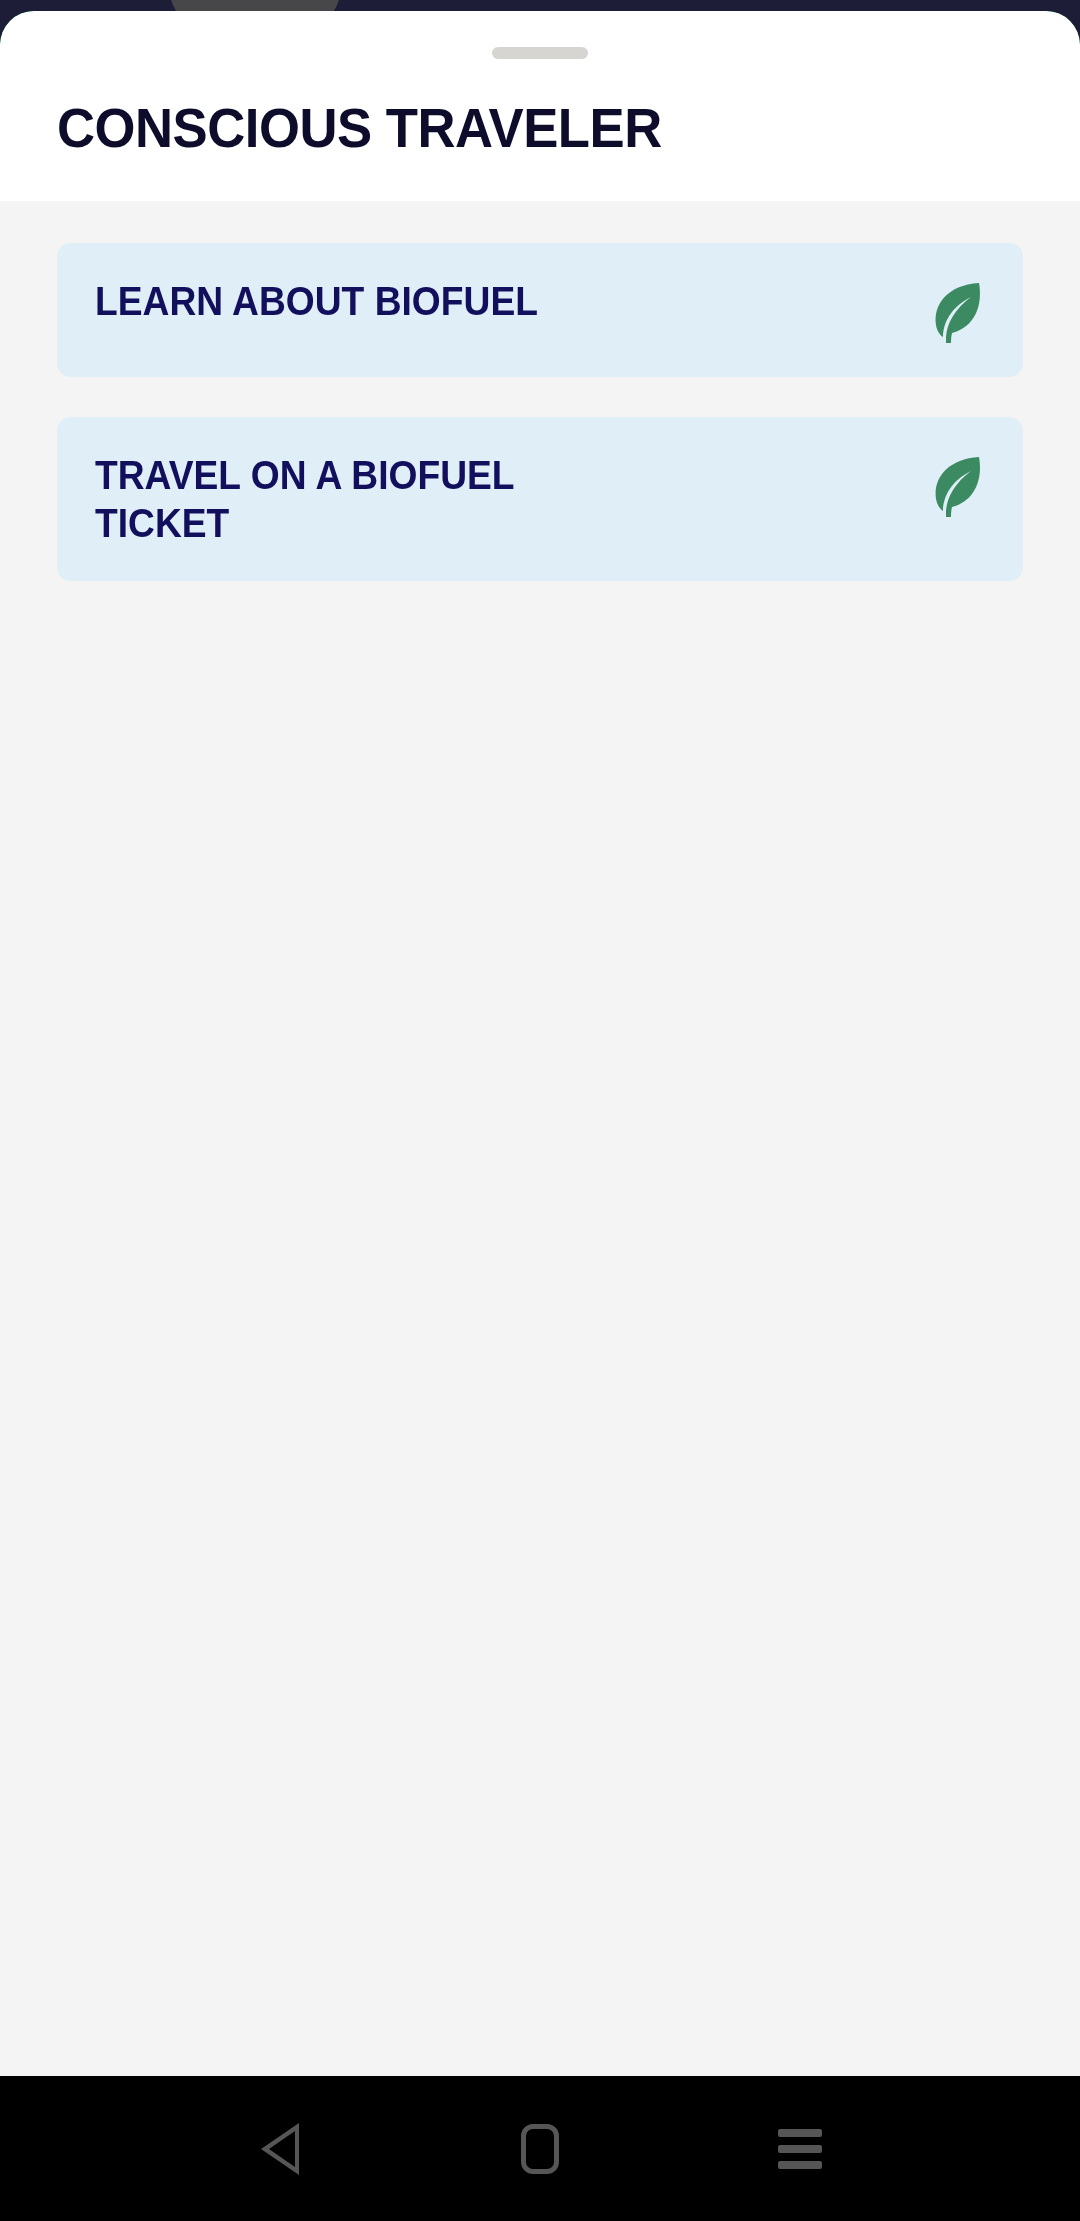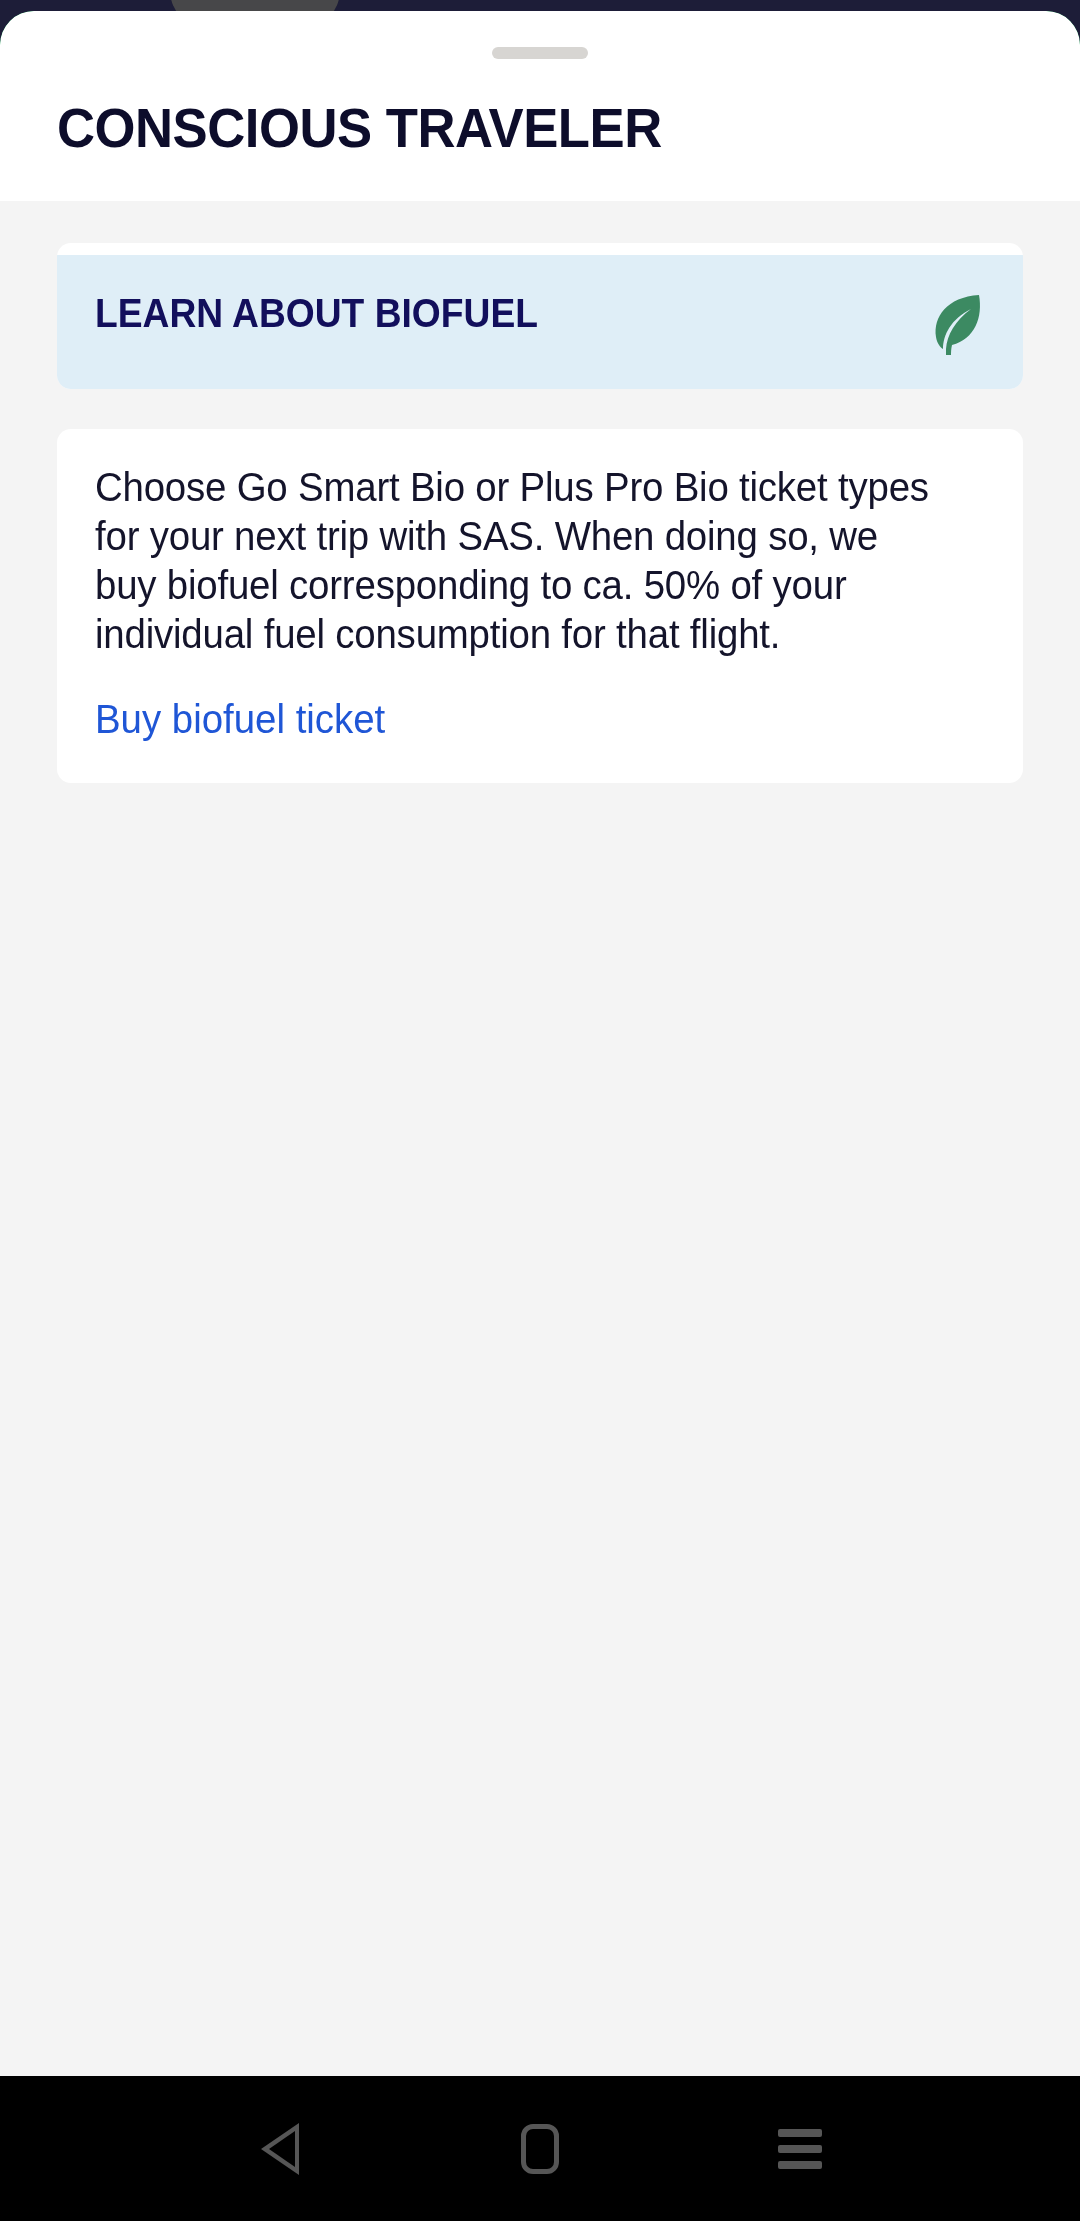--- a/index.html
+++ b/index.html
@@ -95,21 +95,20 @@
     margin-bottom: 40px;
   }
 
   .card-header {
     background: #dfeef7;
     padding: 34px 38px 34px 38px;
     display: flex;
     align-items: flex-start;
     justify-content: space-between;
     min-height: 104px;
-    margin-top: 12px;
   }
 
   .card-title {
     font-size: 40px;
     line-height: 48px;
     font-weight: 700;
     color: #120f5c;
     letter-spacing: 0px;
     font-family: "Liberation Sans Narrow", "Liberation Sans", sans-serif;
     transform: scaleX(0.93);
@@ -234,23 +233,27 @@
           <div class="card-title">LEARN ABOUT BIOFUEL</div>
           <span class="leaf-icon">
             <svg viewBox="0 0 58 64">
               <path d="M52 4 C20 6 6 26 9 46 C10 52 13 56 16 58 C16 44 24 28 44 18 C28 30 20 44 19 58 C19 60 19 62 19 64 L24 64 C24 62 24 58 25 54 C48 48 56 26 52 4 Z" fill="#3c8a62"></path>
             </svg>
           </span>
         </div>
       </div>
 
       <div class="card">
-        <div class="card-body">
-          <div class="card-text">Choose Go Smart Bio or Plus Pro Bio ticket types for your next trip with SAS. When doing so, we buy biofuel corresponding to ca. 50% of your individual fuel consumption for that flight.</div>
-          <a class="card-link" href="#">Buy biofuel ticket</a>
+        <div class="card-header">
+          <div class="card-title">TRAVEL ON A BIOFUEL TICKET</div>
+          <span class="leaf-icon">
+            <svg viewBox="0 0 58 64">
+              <path d="M52 4 C20 6 6 26 9 46 C10 52 13 56 16 58 C16 44 24 28 44 18 C28 30 20 44 19 58 C19 60 19 62 19 64 L24 64 C24 62 24 58 25 54 C48 48 56 26 52 4 Z" fill="#3c8a62"></path>
+            </svg>
+          </span>
         </div>
       </div>
 
 
     </div>
   </div>
 
   <div class="navbar">
     <div class="nav-btn">
       <span class="nav-back"></span>

